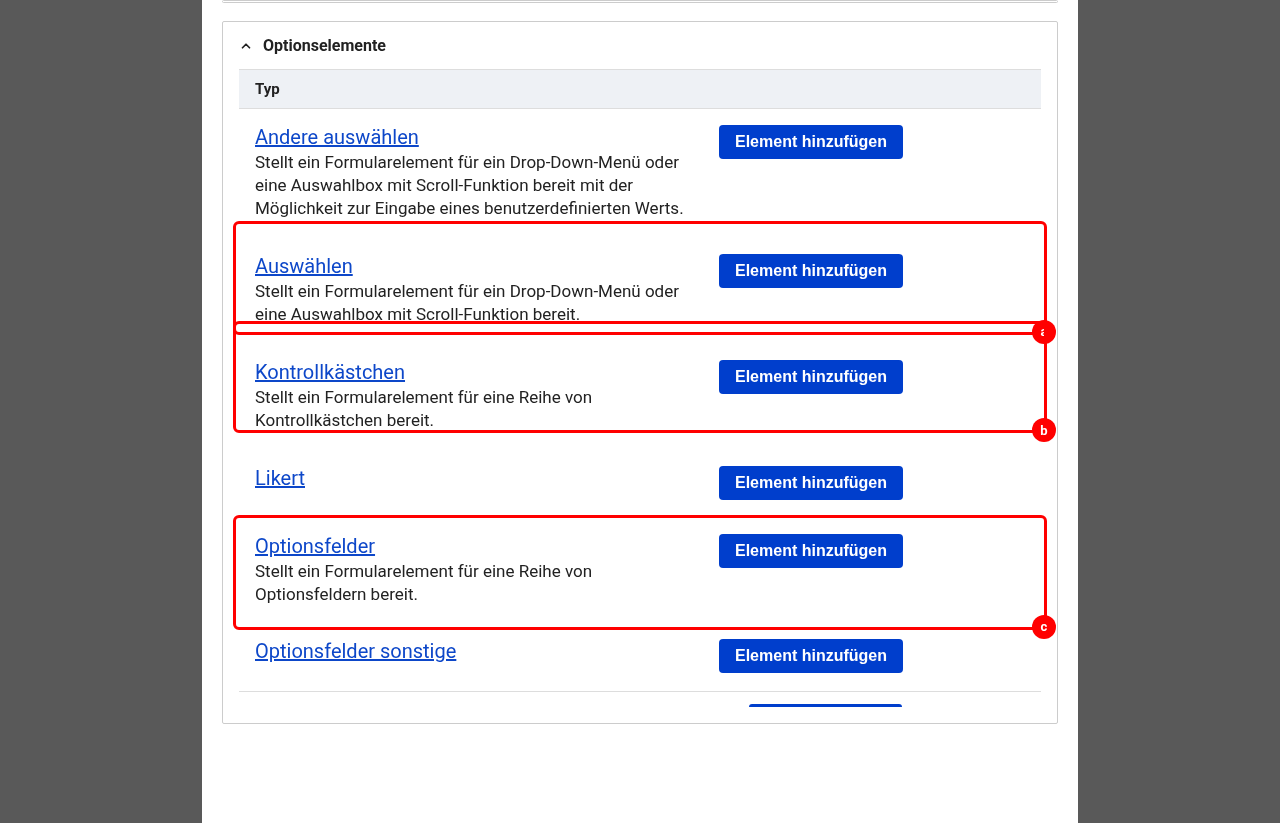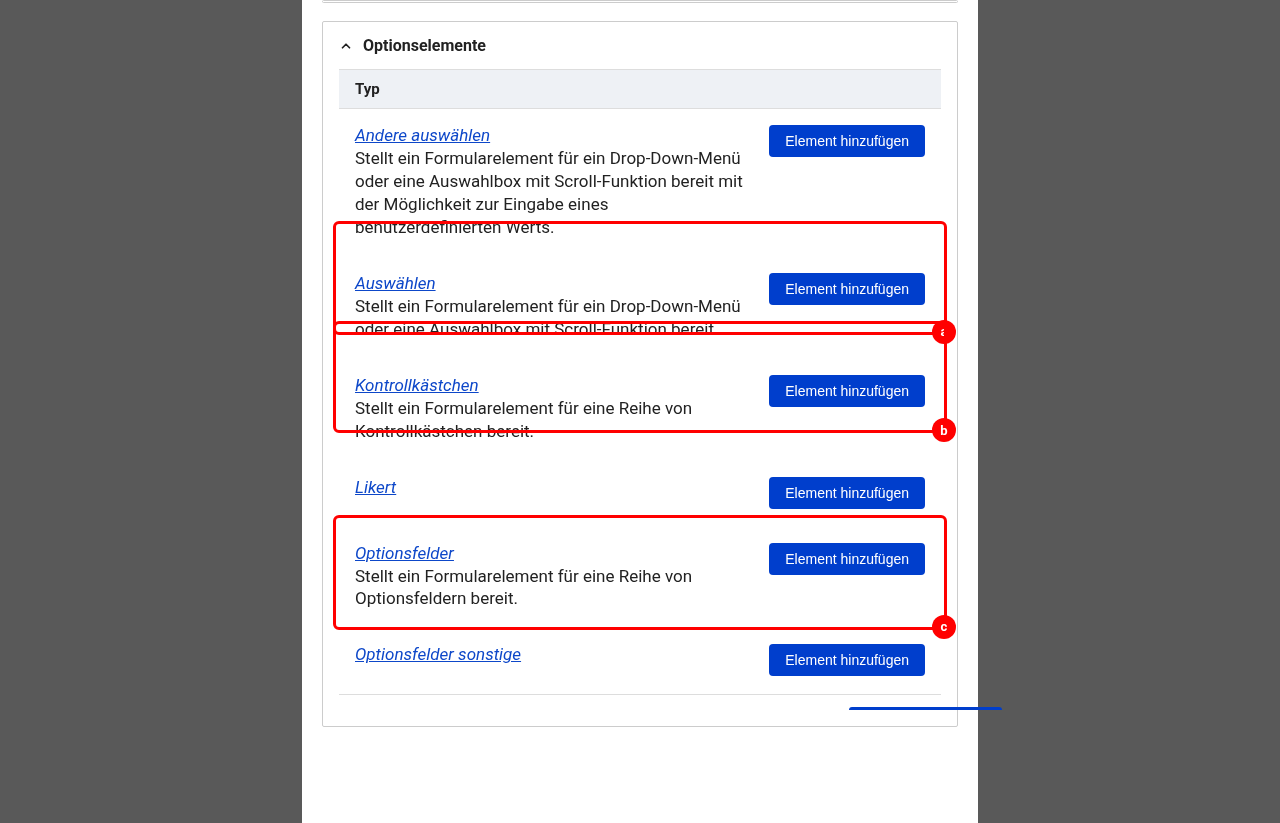--- a/index.html
+++ b/index.html
@@ -6,21 +6,21 @@
   html, body { height: 100%; }
   body {
     background: #595959;
     font-family: -apple-system, BlinkMacSystemFont, "Segoe UI", Roboto, "Helvetica Neue", Arial, sans-serif;
     font-size: 16px;
     color: #222;
     display: flex;
     justify-content: center;
   }
   .page-wrap {
-    width: 676px;
+    width: 876px;
     background: #fff;
     padding: 0 20px 40px 20px;
     min-height: 100%;
   }
   .top-stub {
     border: 1px solid #ccc;
     border-radius: 2px;
     height: 3px;
     margin-bottom: 18px;
   }
@@ -62,43 +62,42 @@
     position: relative;
   }
   .row + .row { }
   .row-content {
     flex: 1 1 auto;
     max-width: 440px;
   }
   .row-link {
     color: #0d47c9;
     text-decoration: underline;
-    font-size: 17px;
-    cursor: pointer;
-    font-style: italic;
+    font-size: 20px;
+    cursor: pointer;
   }
   .row-desc {
     font-size: 17px;
     line-height: 1.35;
     color: #222;
     margin-top: 2px;
   }
   .row-desc a {
     color: #0d47c9;
     text-decoration: underline;
     cursor: pointer;
   }
   .row-action { flex: 0 0 auto; }
   .btn {
     background: #003ecc;
     color: #fff;
     border: none;
     border-radius: 4px;
-    font-weight: 400;
-    font-size: 14px;
+    font-weight: 700;
+    font-size: 16px;
     padding: 8px 16px;
     cursor: pointer;
   }
   .divider {
     border: none;
     border-top: 1px solid #ddd;
     margin: 0 0 0 0;
   }
 
   

